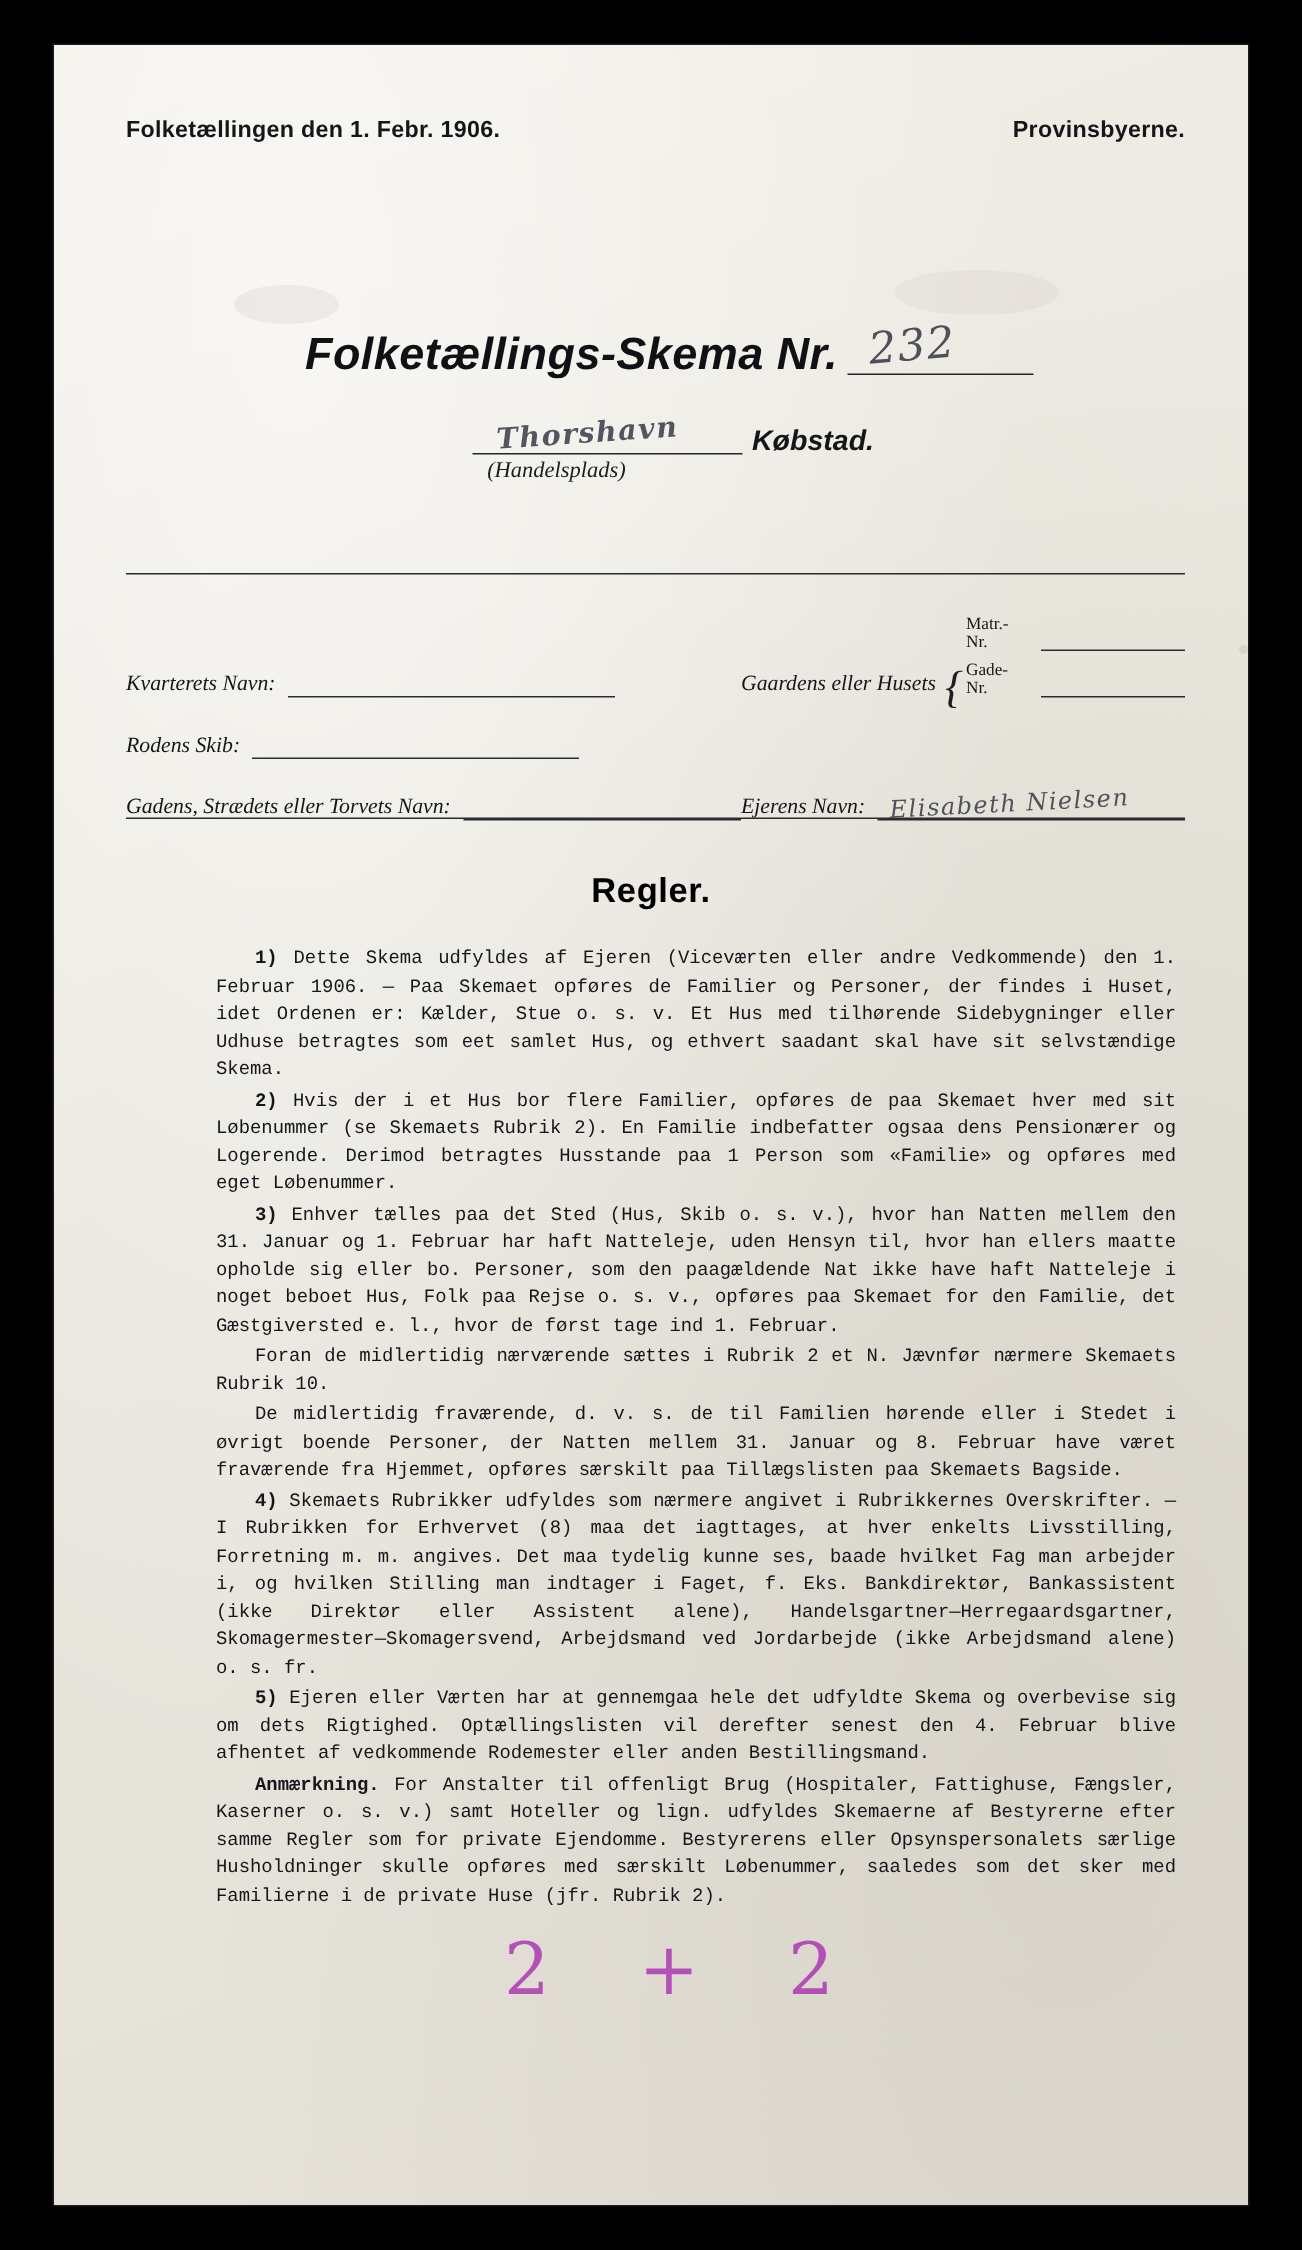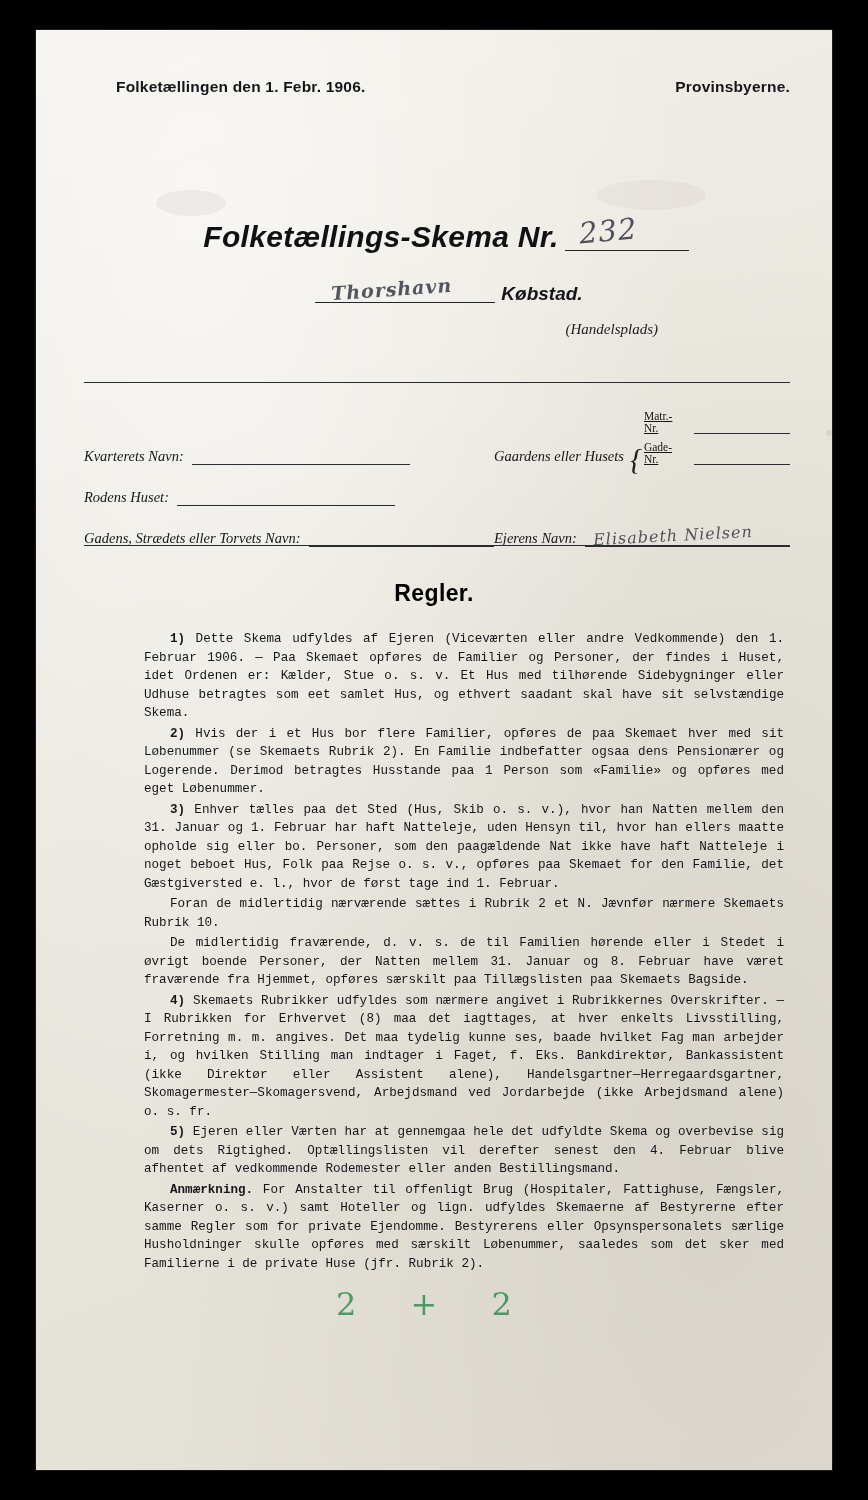--- a/index.html
+++ b/index.html
@@ -39,21 +39,20 @@
     left: 48px;
     right: 42px;
     display: flex;
     justify-content: space-between;
     align-items: baseline;
     font-family: "Liberation Sans", sans-serif;
     font-weight: bold;
     font-size: 15.5px;
     color: #15161a;
     letter-spacing: 0.2px;
-    margin-left: 32px;
   }
 
   
   .title-wrap {
     position: absolute;
     top: 190px;
     left: 48px;
     right: 24px;
     text-align: center;
   }
@@ -108,22 +107,22 @@
   }
   .place-hand {
     position: absolute;
     left: 16px;
     bottom: 2px;
     font-size: 19px;
     transform: rotate(-4deg);
     opacity: 0.8;
   }
   .handelsplads {
-    margin-top: 16px;
-    text-align: right;
+    margin-top: 0;
+    text-align: center;
     padding-right: 150px;
     font-family: "Liberation Serif", serif;
     font-style: italic;
     font-size: 15px;
     color: #1c1d22;
   }
 
   .rule {
     position: absolute;
     left: 48px;
@@ -167,21 +166,21 @@
     color: #1d1e24;
   }
   .matr {
     display: flex;
     flex-direction: column;
     gap: 7px;
     font-size: 11.5px;
     font-style: normal;
     font-family: "Liberation Serif", serif;
   }
-  .matr div { display: flex; align-items: flex-end; text-decoration: underline; }
+  .matr div { display: flex; align-items: flex-end; }
   .matr .uline { width: 96px; flex: none; }
   .owner-hand {
     position: absolute;
     left: 8px;
     bottom: 1px;
     font-size: 16px;
     transform: rotate(-3deg);
     opacity: 0.8;
     white-space: nowrap;
   }
@@ -213,22 +212,22 @@
   .rules p { margin: 0 0 2px 0; font-family: Liberation Mono, monospace; }
   .rules p.ind { text-indent: 26px; }
   .rules b { font-weight: bold; }
 
   
   .pencil {
     position: absolute;
     top: 1255px;
     left: 300px;
     font-family: "DejaVu Serif", serif;
-    font-size: 32px;
-    color: #15803d;
+    font-size: 48px;
+    color: #a21caf;
     opacity: 0.72;
     letter-spacing: 22px;
   }
   .speck {
     position: absolute;
     background: rgba(120,115,105,0.25);
     border-radius: 50%;
     pointer-events: none;
   }
 </style>
@@ -272,21 +271,21 @@
           <div>
               <span>Gade-Nr.</span>
               <span class="uline"></span>
             </div>
         </span>
       </div>
     </div>
 
     <div class="frow">
       <div class="fleft">
-        <span class="lbl">Rodens Huset:</span>
+        <span class="lbl">Rodens Skib:</span>
         <span class="uline short"></span>
       </div>
       <div class="fright"></div>
     </div>
 
     <div class="frow">
       <div class="fleft">
         <span class="lbl">Gadens, Strædets eller Torvets Navn:</span>
         <span class="uline"></span>
       </div>

